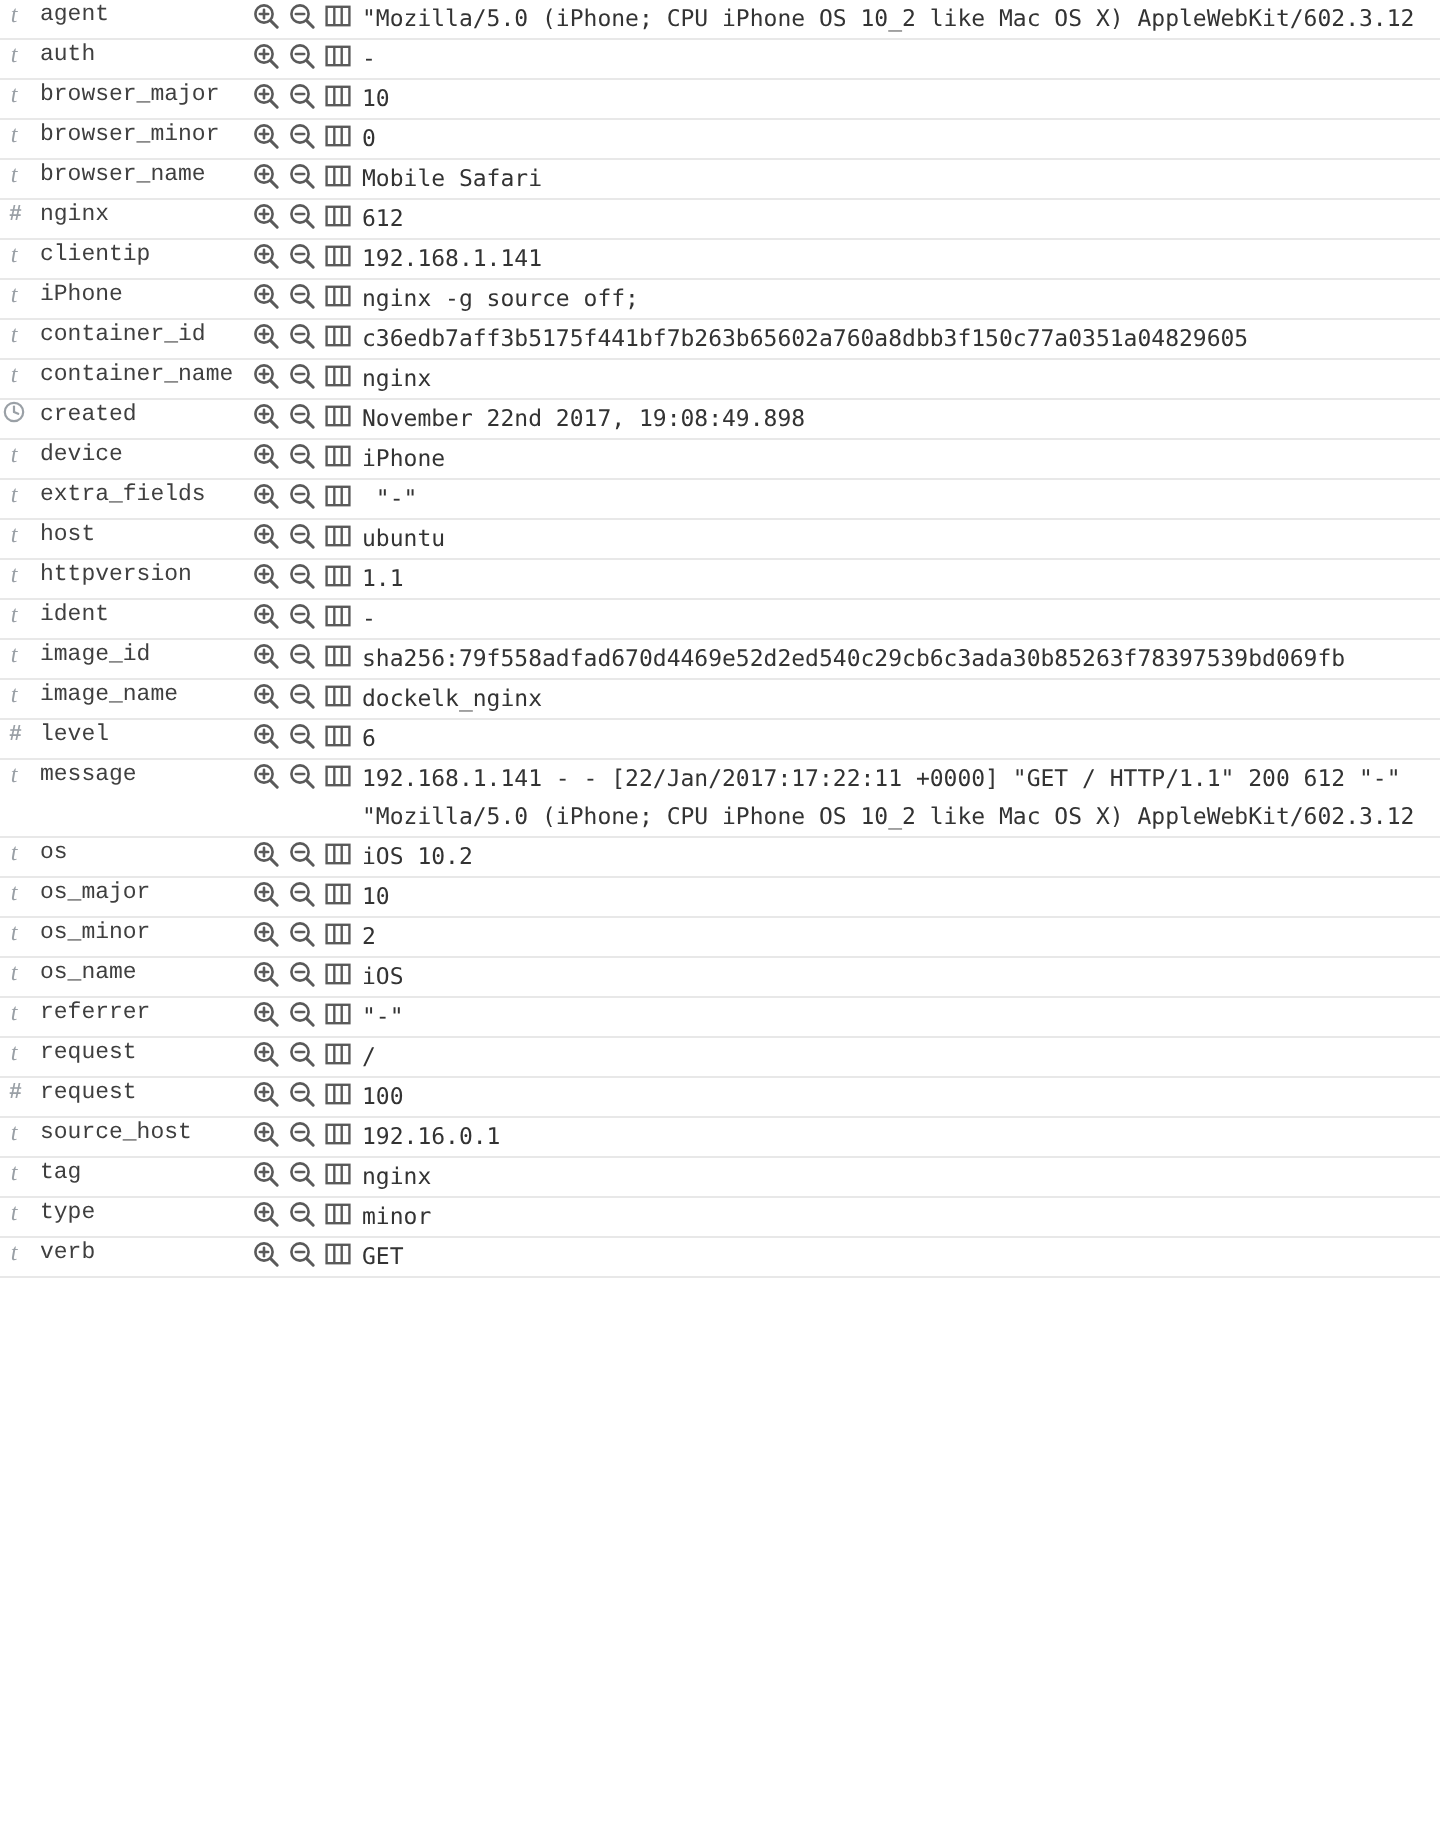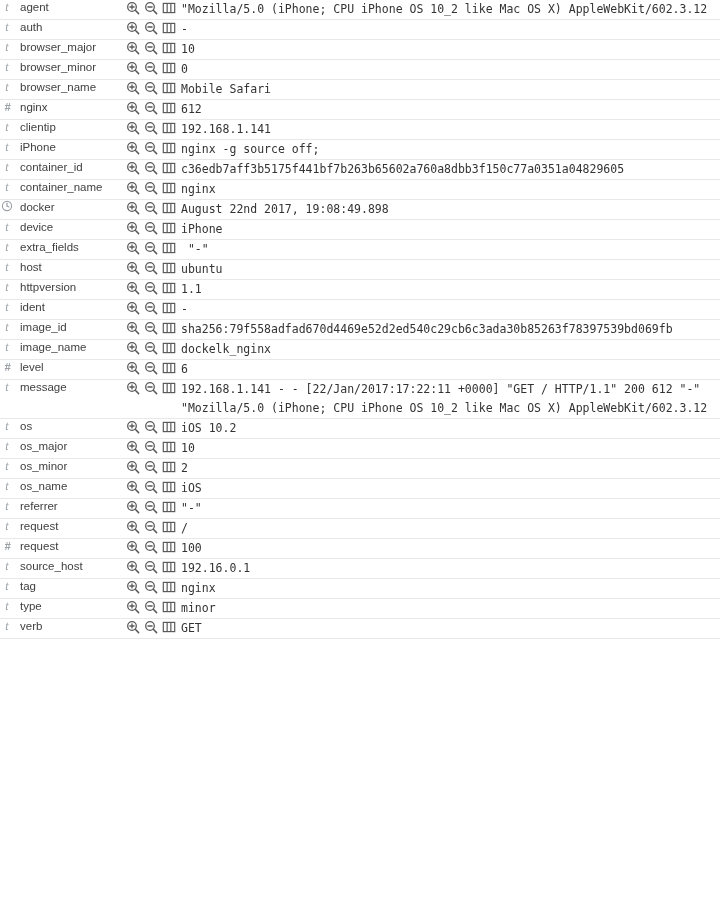--- a/index.html
+++ b/index.html
@@ -57,21 +57,21 @@
     font-weight: bold;
     font-size: 11px;
     letter-spacing: -1px;
   }
   .type-icon.type-date {
     font-style: normal;
     font-size: 12px;
     line-height: 15px;
   }
   .field-label {
-    font-family: Liberation Sans, sans-serif;
+    font-family: Liberation Mono, monospace;
     font-size: 11.5px;
     line-height: 15px;
     color: #3f3f3f;
     white-space: nowrap;
   }
 
   
   .cell-actions {
     width: 56px;
     padding: 7px 0 7px 0;
@@ -492,51 +492,51 @@
         </td>
       </tr>
       <tr class="doc-row">
         <td class="cell-fieldname">
           <div class="fieldname-inner">
             <span class="type-icon type-date"><svg width="12" height="12" viewBox="0 0 12 12">
                 <circle cx="6" cy="6" r="4.6" fill="none" stroke="#9aa0a6" stroke-width="1.1"></circle>
                 <line x1="6" y1="6" x2="6" y2="3.3" stroke="#9aa0a6" stroke-width="1.1" stroke-linecap="round"></line>
                 <line x1="6" y1="6" x2="8.1" y2="6.9" stroke="#9aa0a6" stroke-width="1.1" stroke-linecap="round"></line>
               </svg></span>
-            <span class="field-label">docker</span>
-          </div>
-        </td>
-        <td class="cell-actions">
-          <div class="actions-inner">
-            <span class="act-btn" title="Filter for value">
-              <svg width="14" height="14" viewBox="0 0 14 14">
-                <circle cx="6" cy="6" r="4.3" fill="none" stroke="#5a5a5a" stroke-width="1.3"></circle>
-                <line x1="9.3" y1="9.3" x2="12.6" y2="12.6" stroke="#5a5a5a" stroke-width="1.5" stroke-linecap="round"></line>
-                <line x1="3.9" y1="6" x2="8.1" y2="6" stroke="#5a5a5a" stroke-width="1.3" stroke-linecap="round"></line>
-                <line x1="6" y1="3.9" x2="6" y2="8.1" stroke="#5a5a5a" stroke-width="1.3" stroke-linecap="round"></line>
-              </svg>
-            </span>
-            <span class="act-btn" title="Filter out value">
-              <svg width="14" height="14" viewBox="0 0 14 14">
-                <circle cx="6" cy="6" r="4.3" fill="none" stroke="#5a5a5a" stroke-width="1.3"></circle>
-                <line x1="9.3" y1="9.3" x2="12.6" y2="12.6" stroke="#5a5a5a" stroke-width="1.5" stroke-linecap="round"></line>
-                <line x1="3.9" y1="6" x2="8.1" y2="6" stroke="#5a5a5a" stroke-width="1.3" stroke-linecap="round"></line>
-              </svg>
-            </span>
-            <span class="act-btn" title="Toggle column in table">
-              <svg width="14" height="14" viewBox="0 0 14 14">
-                <rect x="1.3" y="2.4" width="11.4" height="9.2" fill="none" stroke="#5a5a5a" stroke-width="1.2"></rect>
-                <line x1="5.15" y1="2.4" x2="5.15" y2="11.6" stroke="#5a5a5a" stroke-width="1.2"></line>
-                <line x1="8.85" y1="2.4" x2="8.85" y2="11.6" stroke="#5a5a5a" stroke-width="1.2"></line>
-              </svg>
-            </span>
-          </div>
-        </td>
-        <td class="cell-value">
-          <span class="value-text">August 22nd 2017, 19:08:49.898</span>
+            <span class="field-label">created</span>
+          </div>
+        </td>
+        <td class="cell-actions">
+          <div class="actions-inner">
+            <span class="act-btn" title="Filter for value">
+              <svg width="14" height="14" viewBox="0 0 14 14">
+                <circle cx="6" cy="6" r="4.3" fill="none" stroke="#5a5a5a" stroke-width="1.3"></circle>
+                <line x1="9.3" y1="9.3" x2="12.6" y2="12.6" stroke="#5a5a5a" stroke-width="1.5" stroke-linecap="round"></line>
+                <line x1="3.9" y1="6" x2="8.1" y2="6" stroke="#5a5a5a" stroke-width="1.3" stroke-linecap="round"></line>
+                <line x1="6" y1="3.9" x2="6" y2="8.1" stroke="#5a5a5a" stroke-width="1.3" stroke-linecap="round"></line>
+              </svg>
+            </span>
+            <span class="act-btn" title="Filter out value">
+              <svg width="14" height="14" viewBox="0 0 14 14">
+                <circle cx="6" cy="6" r="4.3" fill="none" stroke="#5a5a5a" stroke-width="1.3"></circle>
+                <line x1="9.3" y1="9.3" x2="12.6" y2="12.6" stroke="#5a5a5a" stroke-width="1.5" stroke-linecap="round"></line>
+                <line x1="3.9" y1="6" x2="8.1" y2="6" stroke="#5a5a5a" stroke-width="1.3" stroke-linecap="round"></line>
+              </svg>
+            </span>
+            <span class="act-btn" title="Toggle column in table">
+              <svg width="14" height="14" viewBox="0 0 14 14">
+                <rect x="1.3" y="2.4" width="11.4" height="9.2" fill="none" stroke="#5a5a5a" stroke-width="1.2"></rect>
+                <line x1="5.15" y1="2.4" x2="5.15" y2="11.6" stroke="#5a5a5a" stroke-width="1.2"></line>
+                <line x1="8.85" y1="2.4" x2="8.85" y2="11.6" stroke="#5a5a5a" stroke-width="1.2"></line>
+              </svg>
+            </span>
+          </div>
+        </td>
+        <td class="cell-value">
+          <span class="value-text">November 22nd 2017, 19:08:49.898</span>
         </td>
       </tr>
       <tr class="doc-row">
         <td class="cell-fieldname">
           <div class="fieldname-inner">
             <span class="type-icon type-string">t</span>
             <span class="field-label">device</span>
           </div>
         </td>
         <td class="cell-actions">

